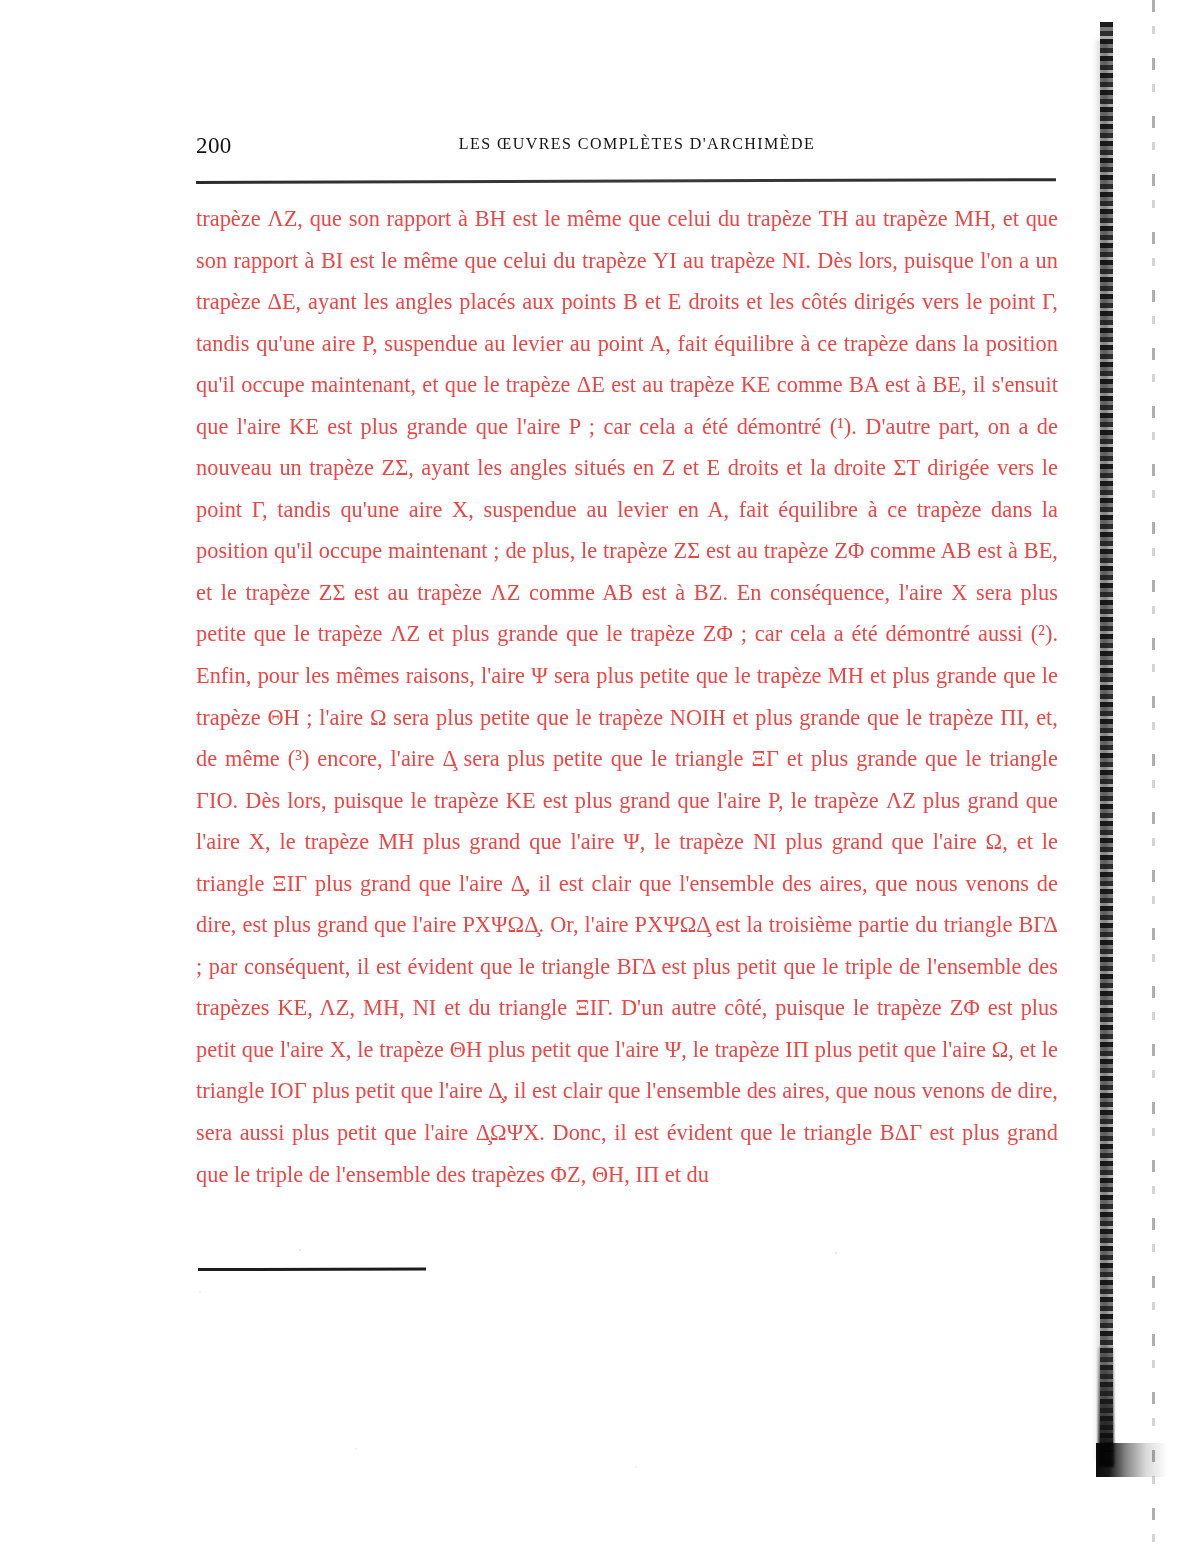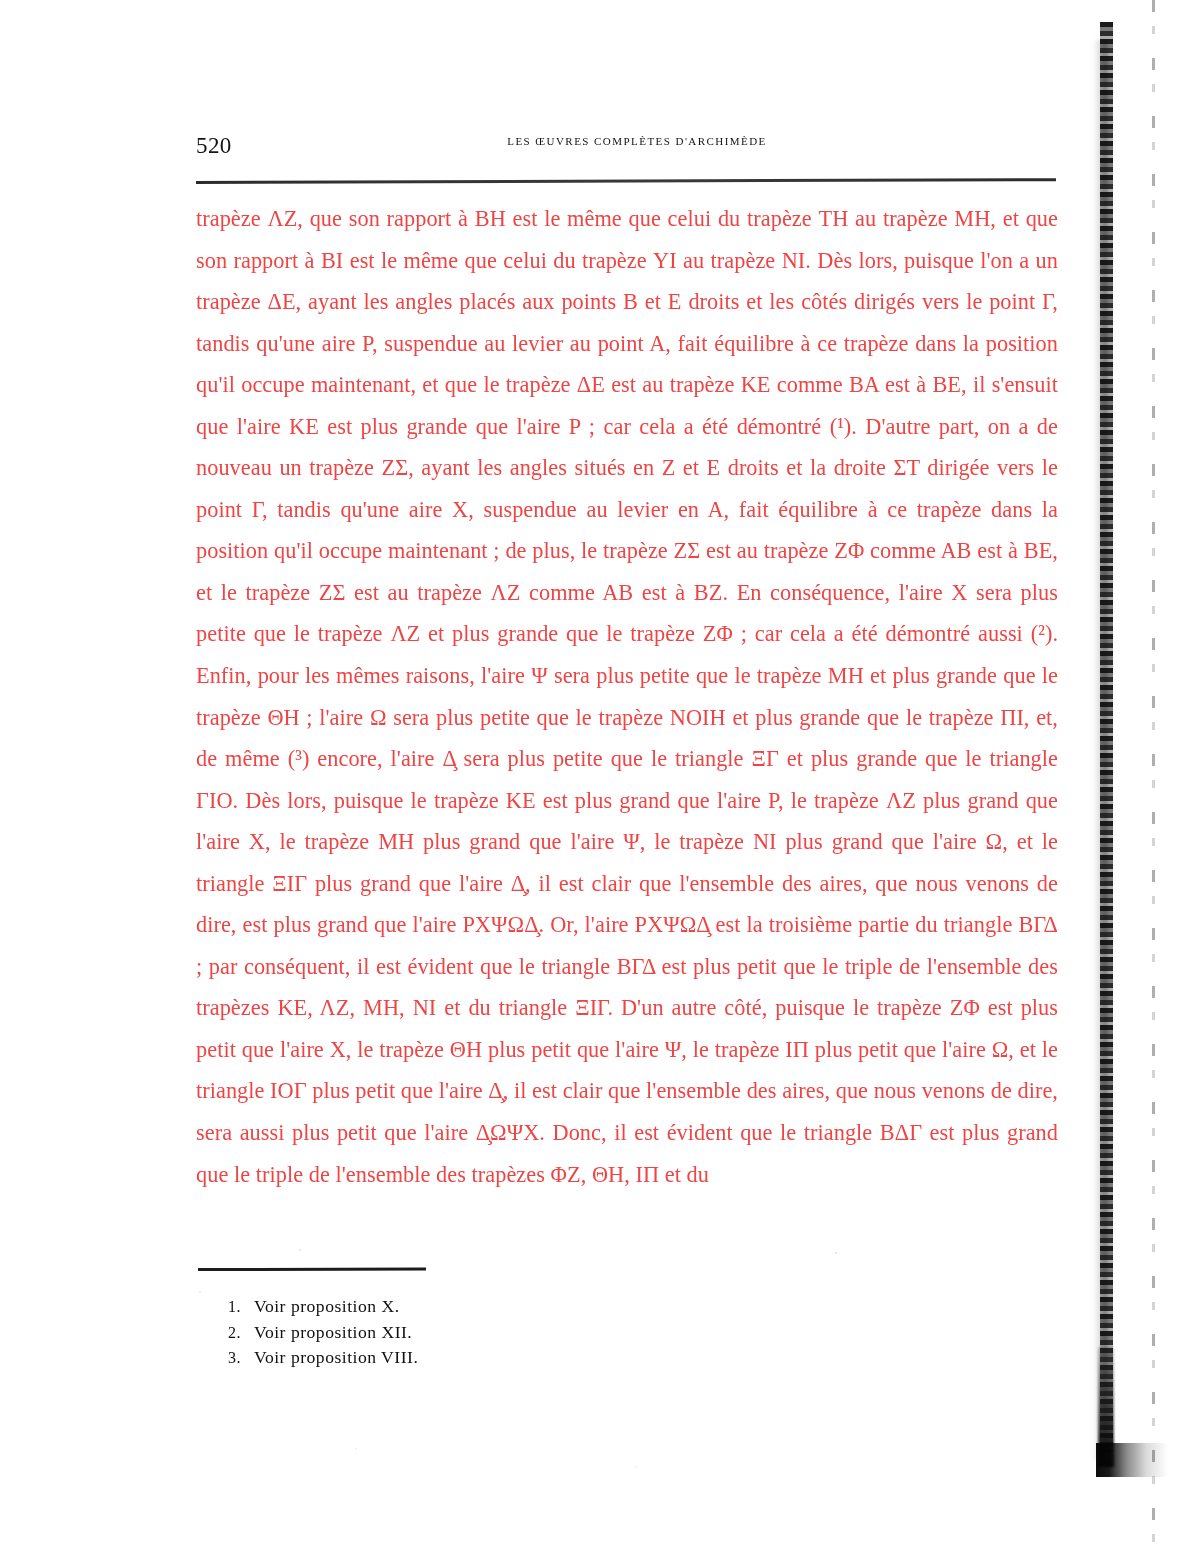--- a/index.html
+++ b/index.html
@@ -36,21 +36,21 @@
     letter-spacing: 0.4px;
     color: #131313;
   }
 
   .running-title {
     position: absolute;
     left: 0;
     top: 2px;
     width: 860px;
     text-align: center;
-    font-size: 11px;
+    font-size: 16px;
     letter-spacing: 1.45px;
     text-transform: uppercase;
     color: #131313;
     padding-left: 22px;
     box-sizing: border-box;
   }
 
   .head-rule {
     position: absolute;
     left: 196px;
@@ -213,42 +213,31 @@
       radial-gradient(circle at 636px 1467px, rgba(0,0,0,.14) .6px, transparent 1.1px),
       radial-gradient(circle at 356px 1449px, rgba(0,0,0,.12) .6px, transparent 1.1px);
   }
 </style>
 </head>
 <body>
 
 <div class="page">
 
   <div class="head">
-    <div class="folio">520</div>
+    <div class="folio">200</div>
     <div class="running-title">Les Œuvres Complètes d'Archimède</div>
   </div>
   <div class="head-rule"></div>
 
   <div class="body-text">
     <p><span>trapèze ΛZ, que son rapport à BH est le même que celui du trapèze ΤΗ au trapèze ΜΗ, et que son rapport à BI est le même que celui du trapèze ΥI au trapèze ΝΙ. Dès lors, puisque l'on a un trapèze ΔΕ, ayant les angles placés aux points B et E droits et les côtés dirigés vers le point Γ, tandis qu'une aire P, suspendue au levier au point A, fait équilibre à ce trapèze dans la position qu'il occupe maintenant, et que le trapèze ΔΕ est au trapèze ΚΕ comme BA est à BE, il s'ensuit que l'aire ΚΕ est plus grande que l'aire P ; car cela a été démontré (¹). D'autre part, on a de nouveau un trapèze ΖΣ, ayant les angles situés en Z et E droits et la droite ΣΤ dirigée vers le point Γ, tandis qu'une aire X, suspendue au levier en A, fait équilibre à ce trapèze dans la position qu'il occupe maintenant ; de plus, le trapèze ΖΣ est au trapèze ΖΦ comme AB est à BE, et le trapèze ΖΣ est au trapèze ΛΖ comme AB est à BZ. En conséquence, l'aire X sera plus petite que le trapèze ΛΖ et plus grande que le trapèze ΖΦ ; car cela a été démontré aussi (²). Enfin, pour les mêmes raisons, l'aire Ψ sera plus petite que le trapèze ΜΗ et plus grande que le trapèze ΘΗ ; l'aire Ω sera plus petite que le trapèze ΝΟΙΗ et plus grande que le trapèze ΠΙ, et, de même (³) encore, l'aire Δ̧ sera plus petite que le triangle ΞΓ et plus grande que le triangle ΓΙΟ. Dès lors, puisque le trapèze ΚΕ est plus grand que l'aire P, le trapèze ΛΖ plus grand que l'aire X, le trapèze ΜΗ plus grand que l'aire Ψ, le trapèze ΝΙ plus grand que l'aire Ω, et le triangle ΞΙΓ plus grand que l'aire Δ̧, il est clair que l'ensemble des aires, que nous venons de dire, est plus grand que l'aire ΡΧΨΩΔ̧. Or, l'aire ΡΧΨΩΔ̧ est la troisième partie du triangle ΒΓΔ ; par conséquent, il est évident que le triangle ΒΓΔ est plus petit que le triple de l'ensemble des trapèzes ΚΕ, ΛΖ, ΜΗ, ΝΙ et du triangle ΞΙΓ. D'un autre côté, puisque le trapèze ΖΦ est plus petit que l'aire X, le trapèze ΘΗ plus petit que l'aire Ψ, le trapèze ΙΠ plus petit que l'aire Ω, et le triangle ΙΟΓ plus petit que l'aire Δ̧, il est clair que l'ensemble des aires, que nous venons de dire, sera aussi plus petit que l'aire Δ̧ΩΨΧ. Donc, il est évident que le triangle ΒΔΓ est plus grand que le triple de l'ensemble des trapèzes ΦΖ, ΘΗ, ΙΠ et du</span></p>
   </div>
 
   <div class="fn-rule"></div>
 
-  <div class="footnotes">
-    <div class="fn">
-      <span class="fn-num">1.</span><span>Voir proposition X.</span>
-    </div>
-    <div class="fn">
-      <span class="fn-num">2.</span><span>Voir proposition XII.</span>
-    </div>
-    <div class="fn">
-      <span class="fn-num">3.</span><span>Voir proposition VIII.</span>
-    </div>
-  </div>
 
   <div class="gutter">
     <div class="gutter-soft"></div>
     <div class="gutter-core"></div>
     <div class="gutter-foot2"></div>
     <div class="gutter-foot"></div>
   </div>
   <div class="edge-ticks"></div>
   <div class="speckle"></div>
 

